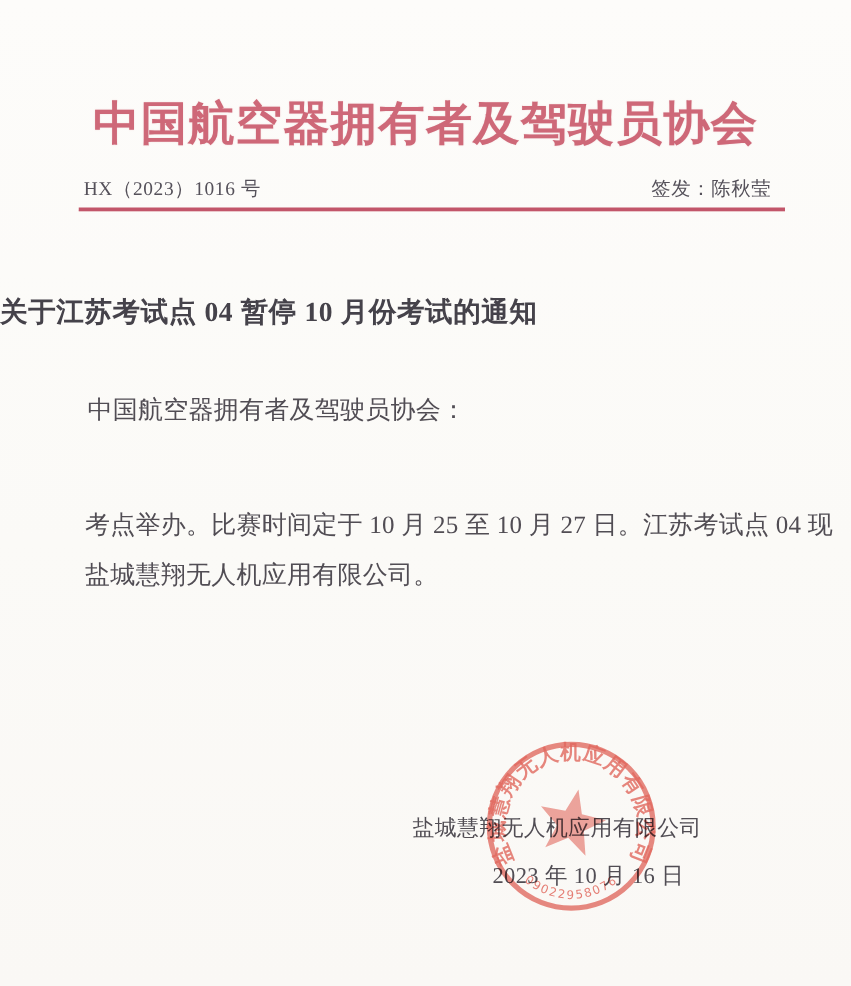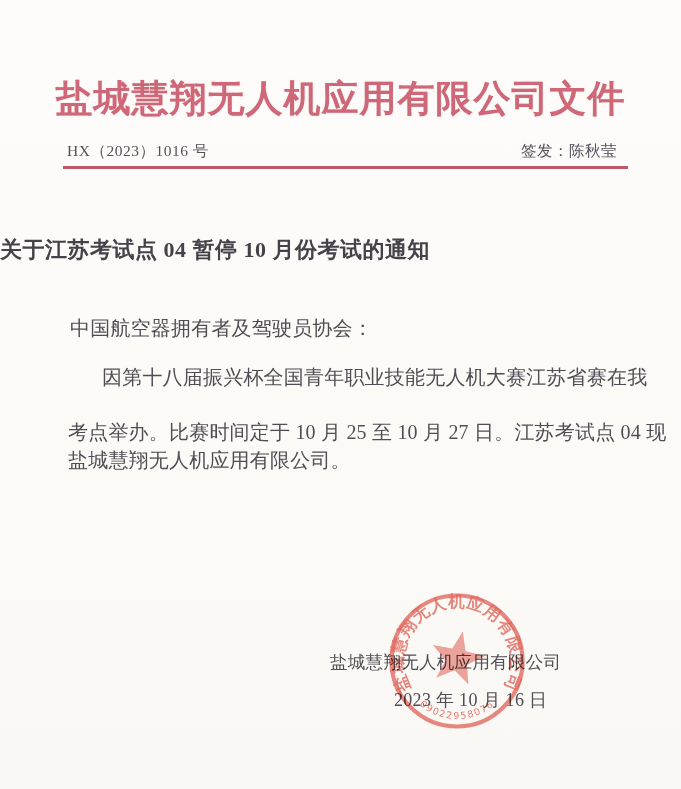--- a/index.html
+++ b/index.html
@@ -33,21 +33,21 @@
     font-size:22px;font-weight:bold;letter-spacing:.5px;
     color:#45424a;margin:0;
   }
   .bodyline{
     position:absolute;left:68px;
     font-size:20px;color:#514d54;letter-spacing:.2px;
     white-space:nowrap;line-height:23px;
   }
   .salutation{top:317px;left:70px;}
   .bl-0{top:366px;padding-left:34px;}
-  .bl-1{top:409px;margin-top:12px;}
+  .bl-1{top:409px;}
   .bl-2{top:449px;}
   .bl-3{top:491px;padding-left:42px;}
   .sig-company{
     position:absolute;top:650px;left:330px;
     font-size:17.5px;color:#514d54;letter-spacing:.3px;white-space:nowrap;
   }
   .sig-date{
     position:absolute;top:688px;left:394px;
     font-size:18px;color:#514d54;letter-spacing:.3px;white-space:nowrap;
   }
@@ -61,34 +61,33 @@
     font-family:"Liberation Serif","DejaVu Serif",serif;}
   .seal .serial{font-size:9.5px;letter-spacing:1.4px;opacity:.85;
     font-family:"DejaVu Sans","Liberation Sans",sans-serif;}
   .seal .star{opacity:.6;}
 </style>
 </head>
 <body>
 
 <div class="page">
 
-  <h1 class="letterhead">盐城慧翔无人机应用有限公司文件</h1>
+  <h1 class="letterhead">中国航空器拥有者及驾驶员协会</h1>
 
   <div class="docnum-row">
     <span>HX（2023）1016 号</span>
     <span>签发：陈秋莹</span>
   </div>
 
   <div class="red-rule"></div>
 
   <h2 class="subject">关于江苏考试点 04 暂停 10 月份考试的通知</h2>
 
   <div class="bodyline salutation">中国航空器拥有者及驾驶员协会：</div>
 
-  <div class="bodyline bl-0">因第十八届振兴杯全国青年职业技能无人机大赛江苏省赛在我</div>
   <div class="bodyline bl-1">考点举办。比赛时间定于 10 月 25 至 10 月 27 日。江苏考试点 04 现</div>
   <div class="bodyline bl-2">盐城慧翔无人机应用有限公司。</div>
 
   <div class="sig-company">盐城慧翔无人机应用有限公司</div>
 
   <div class="sig-date">2023 年 10 月 16 日</div>
 
   <svg class="seal" viewBox="0 0 170 170">
     <circle class="ring" cx="85" cy="85" r="65.5" stroke="#e2564b"></circle>
     <defs>

